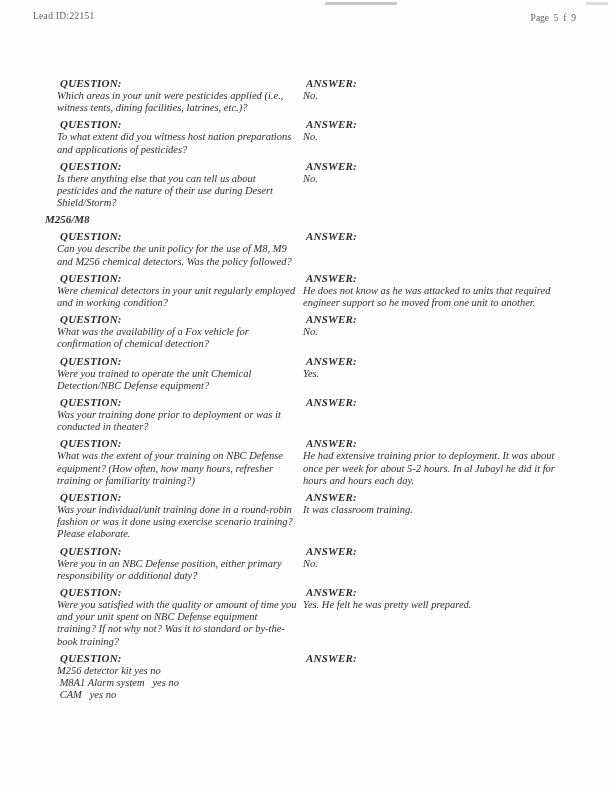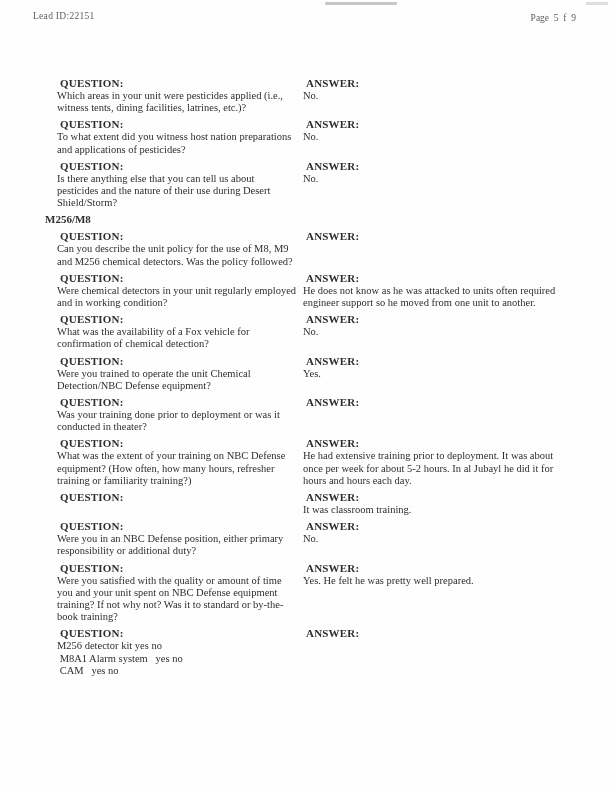--- a/index.html
+++ b/index.html
@@ -28,21 +28,21 @@
     position: absolute; left: 33px; top: 11px;
     font-size: 9.5px; color: #5d5d5d; letter-spacing: 0.3px;
     white-space: pre;
   }
   .hdr-right {
     position: absolute; right: 36px; top: 13px;
     font-size: 9.5px; color: #5d5d5d;
     white-space: pre;
   }
   .content {
-    position: absolute; left: 57px; top: 77px; width: 515px;
+    position: absolute; left: 57px; top: 77px; width: 515px; font-style: italic;
   }
   .qa {
     display: grid;
     grid-template-columns: 246px 266px;
     margin-bottom: 4px;
   }
   .lbl {
     font-weight: bold;
     font-size: 11px;
     line-height: 13px;
@@ -121,21 +121,21 @@
       </div>
     </div>
 
     <div class="qa">
       <div class="col q">
         <div class="lbl">QUESTION:</div>
         <div class="txt">Were chemical detectors in your unit regularly employed and in working condition?</div>
       </div>
       <div class="col a">
         <div class="lbl">ANSWER:</div>
-        <div class="txt">He does not know as he was attacked to units often required engineer support so he moved from one unit to another.</div>
+        <div class="txt">He does not know as he was attacked to units that required engineer support so he moved from one unit to another.</div>
       </div>
     </div>
 
     <div class="qa">
       <div class="col q">
         <div class="lbl">QUESTION:</div>
         <div class="txt">What was the availability of a Fox vehicle for confirmation of chemical detection?</div>
       </div>
       <div class="col a">
         <div class="lbl">ANSWER:</div>
@@ -172,20 +172,21 @@
       </div>
       <div class="col a">
         <div class="lbl">ANSWER:</div>
         <div class="txt">He had extensive training prior to deployment.  It was about once per week for about 5-2 hours.  In al Jubayl he did it for hours and hours each day.</div>
       </div>
     </div>
 
     <div class="qa">
       <div class="col q">
         <div class="lbl">QUESTION:</div>
+        <div class="txt">Was your individual/unit training done in a round-robin fashion or was it done using exercise scenario training? Please elaborate.</div>
       </div>
       <div class="col a">
         <div class="lbl">ANSWER:</div>
         <div class="txt">It was classroom training.</div>
       </div>
     </div>
 
     <div class="qa">
       <div class="col q">
         <div class="lbl">QUESTION:</div>

